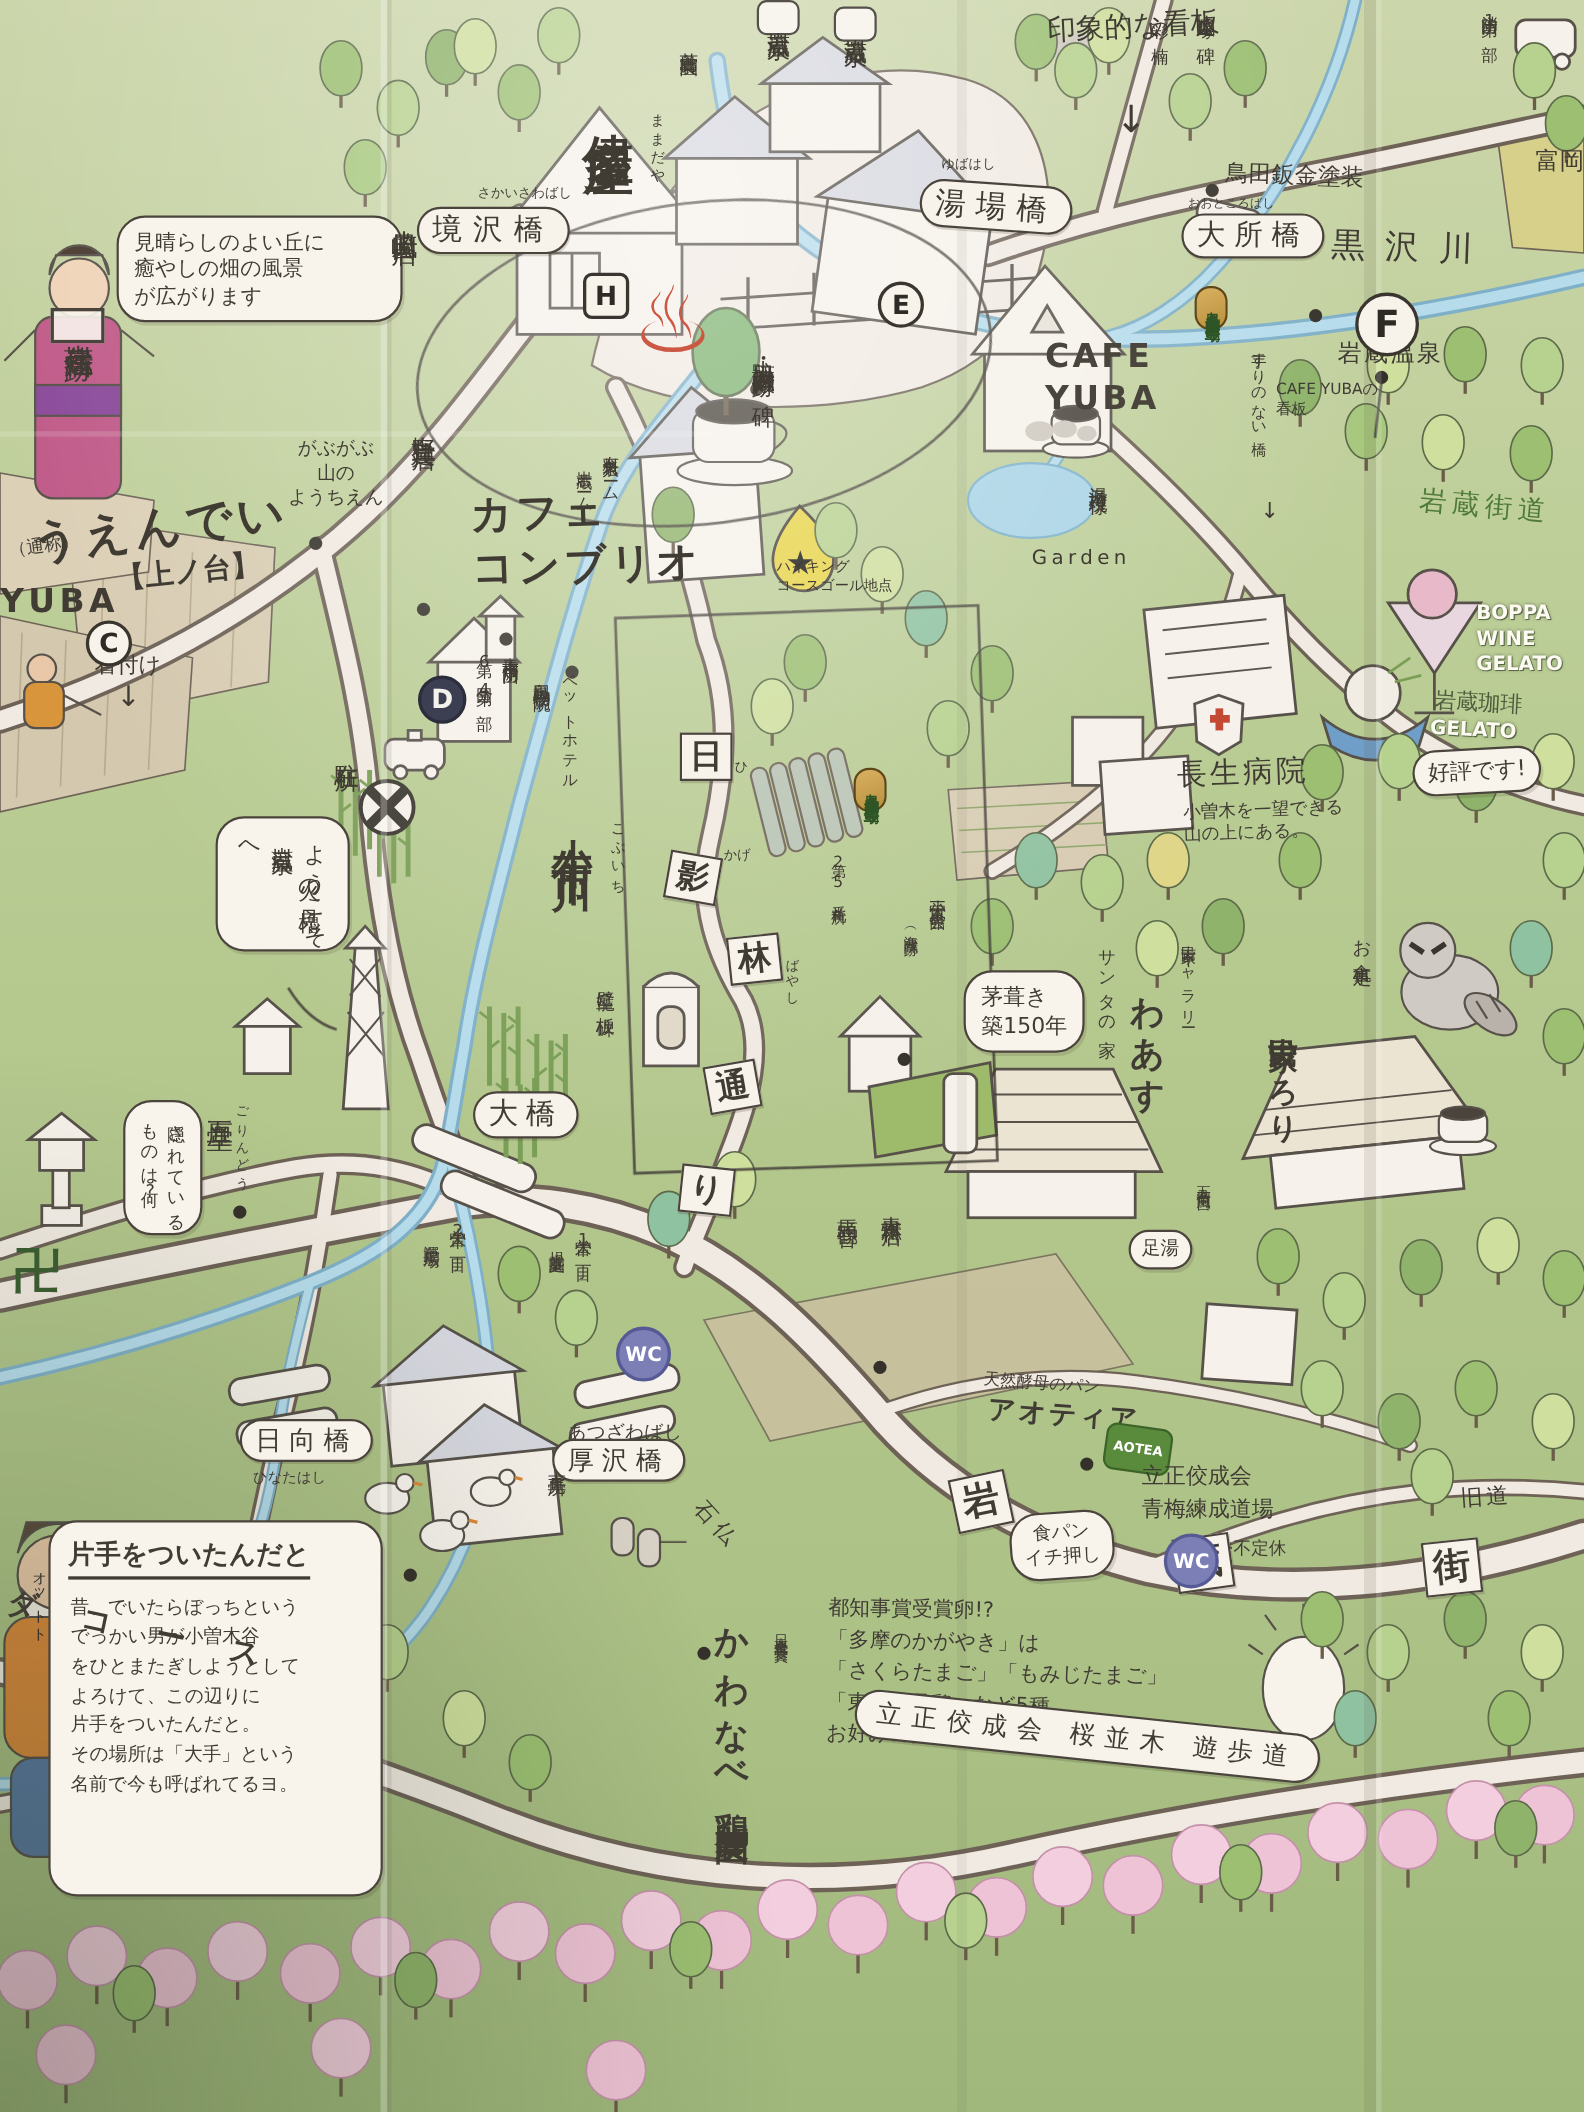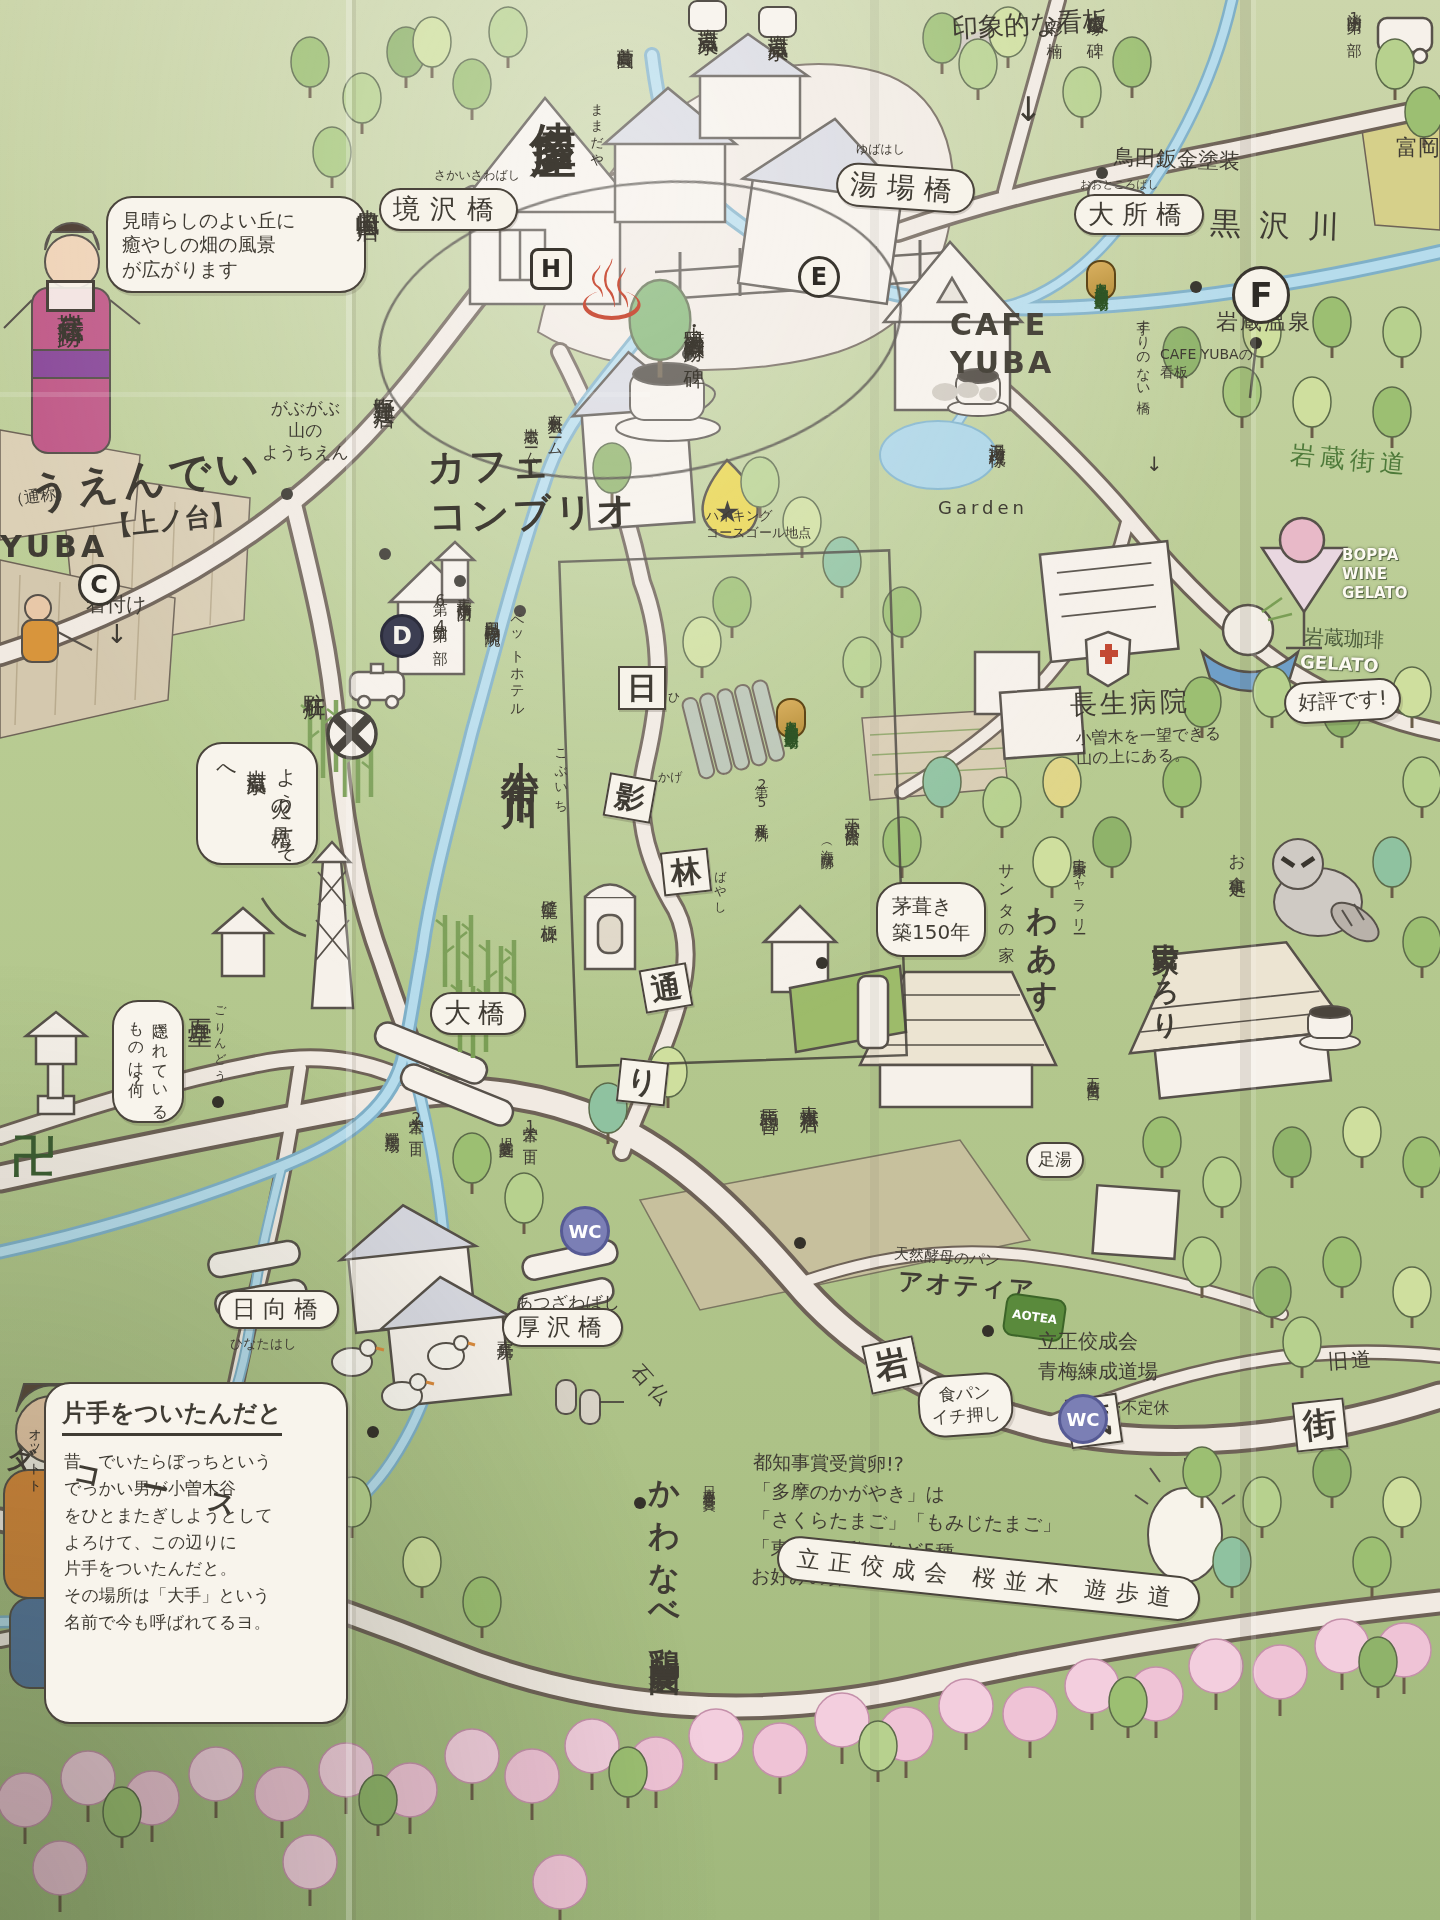--- a/index.html
+++ b/index.html
@@ -530,21 +530,21 @@
 看板</div>
 <div class="lb v" style="left:1134px;top:310px;font-size:14px;letter-spacing:0;">手すりのない橋</div>
 <div class="lb" style="left:1146px;top:452px;font-size:20px;">↓</div>
 <div class="lb" style="left:1216px;top:308px;font-size:22px;letter-spacing:2px;">岩蔵温泉</div>
 <div class="lb v goldv" style="left:1086px;top:260px;font-size:14px;">奥多摩新四国霊場</div>
 <div class="lb v" style="left:986px;top:430px;font-size:17px;">湯乃権現様</div>
 <div class="lb" style="left:938px;top:496px;font-size:18px;letter-spacing:4px;text-align:center;">Garden</div>
 <div class="lb" style="left:706px;top:508px;font-size:13px;">ハイキング
 コースゴール地点</div>
 <div class="lb" style="left:1290px;top:444px;font-size:25px;color:#4e7a3a;letter-spacing:5px;transform:rotate(5deg);">岩蔵街道</div>
-<div class="lb b" style="left:1342px;top:546px;font-size:15px;color:#fdfaf2;text-shadow:0 0 3px #5a6a48,1px 1px 0 #5a6a48;">BOPPA
+<div class="lb b" style="left:1342px;top:546px;font-size:18px;color:#fdfaf2;text-shadow:0 0 3px #5a6a48,1px 1px 0 #5a6a48;">BOPPA
 WINE
 GELATO</div>
 <div class="lb" style="left:1304px;top:626px;font-size:20px;color:#4c5c3c;transform:rotate(3deg);">岩蔵珈琲</div>
 <div class="lb b" style="left:1300px;top:652px;font-size:18px;color:#fdfaf2;text-shadow:0 0 3px #5a6a48,1px 1px 0 #5a6a48;transform:rotate(3deg);">GELATO</div>
 <div class="lb cloud" style="left:1284px;top:680px;font-size:20px;transform:rotate(-3deg);padding:6px 12px;">好評です!</div>
 <div class="lb" style="left:1070px;top:686px;font-size:27px;letter-spacing:3px;transform:rotate(-2deg);">長生病院</div>
 <div class="lb" style="left:1076px;top:726px;font-size:16px;transform:rotate(-2deg);">小曽木を一望できる
 山の上にある。</div>
 
 <div class="lb v cloud" style="left:196px;top:742px;font-size:20px;line-height:1.5;">ようこそ
@@ -569,21 +569,21 @@
 <div class="lb v" style="left:752px;top:774px;font-size:14px;">第25番札所</div>
 <div class="lb v" style="left:842px;top:806px;font-size:15px;">小曽木一丁目会館</div>
 <div class="lb v" style="left:818px;top:838px;font-size:13px;">（海蔵院跡）</div>
 <div class="lb cloud" style="left:876px;top:882px;font-size:20px;text-align:left;">茅葺き
 築150年</div>
 <div class="lb v" style="left:996px;top:852px;font-size:16px;">サンタの家</div>
 <div class="lb v" style="left:1070px;top:848px;font-size:14px;">古民家ギャラリー</div>
 <div class="lb v b" style="left:1022px;top:884px;font-size:31px;">わあす</div>
 <div class="lb v b" style="left:1148px;top:922px;font-size:27px;">古民家いろり</div>
 <div class="lb v" style="left:1226px;top:842px;font-size:17px;">お食事処</div>
-<div class="lb cloud" style="left:1026px;top:1118px;font-size:17px;padding:5px 10px;margin-top:24px;">足湯</div>
+<div class="lb cloud" style="left:1026px;top:1118px;font-size:17px;padding:5px 10px;">足湯</div>
 <div class="lb v" style="left:1084px;top:1068px;font-size:13px;">五右衛門風呂</div>
 <div class="lb v" style="left:758px;top:1094px;font-size:19px;">馬頭観音</div>
 <div class="lb v" style="left:798px;top:1090px;font-size:19px;">青木燃料店</div>
 
 <div class="lb plq b" style="left:618px;top:666px;font-size:30px;">日</div>
 <div class="lb" style="left:668px;top:690px;font-size:12px;">ひ</div>
 <div class="lb plq b" style="left:606px;top:776px;font-size:30px;transform:rotate(10deg);">影</div>
 <div class="lb" style="left:658px;top:770px;font-size:12px;">かげ</div>
 <div class="lb plq b" style="left:662px;top:850px;font-size:30px;transform:rotate(-6deg);">林</div>
 <div class="lb v" style="left:712px;top:862px;font-size:12px;">ばやし</div>

